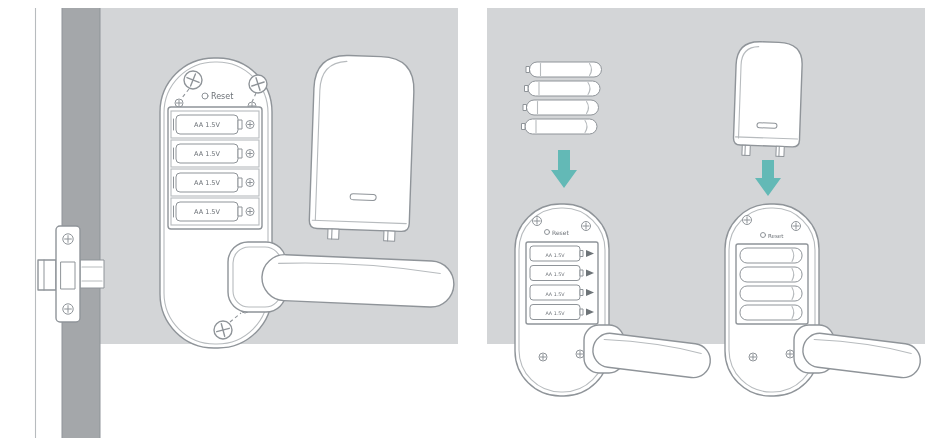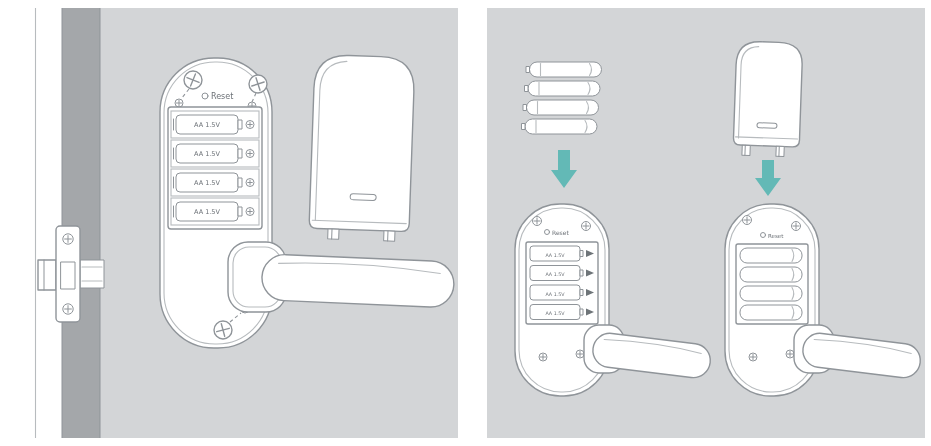--- a/index.html
+++ b/index.html
@@ -1,18 +1,18 @@
 <!DOCTYPE html>
 <html style="--page-bg: #ffffff; --panel-bg: #d3d5d7; --door-edge: #a4a7aa; --line: #8f9499; --line-soft: #b7bbbe; --fill-white: #ffffff; --accent-arrow: #63b9b6; --text: #6b7076;"><head>
 <meta charset="utf-8">
 <style>
   html,body{margin:0;padding:0;background:var(--page-bg,#fff);}
   .stage{position:relative;width:931px;height:446px;background:var(--page-bg,#fff);overflow:hidden;
          font-family:"DejaVu Sans",sans-serif;}
-  .panel{position:absolute;top:8px;height:430px;background:var(--panel-bg,#d3d5d7);}
+  .panel{position:absolute;top:8px;height:336px;background:var(--panel-bg,#d3d5d7);}
   .panel-left{left:30px;width:428px;}
   .panel-right{left:487px;width:438px;}
   svg{display:block;}
   .ln{fill:none;stroke:var(--line,#8f9499);stroke-width:1.4;stroke-linecap:round;stroke-linejoin:round;}
   .ln.t{stroke-width:1;}
   .soft{fill:none;stroke:var(--line-soft,#b4b8bb);stroke-width:1.1;stroke-linecap:round;}
   .fw{fill:var(--fill-white,#fff);stroke:var(--line,#8f9499);stroke-width:1.4;stroke-linejoin:round;}
   .fw.t{stroke-width:1;}
   .dash{fill:none;stroke:var(--line,#8f9499);stroke-width:1.1;stroke-dasharray:3.5 3;}
   .arrow{fill:var(--accent-arrow,#63b9b6);stroke:none;}

